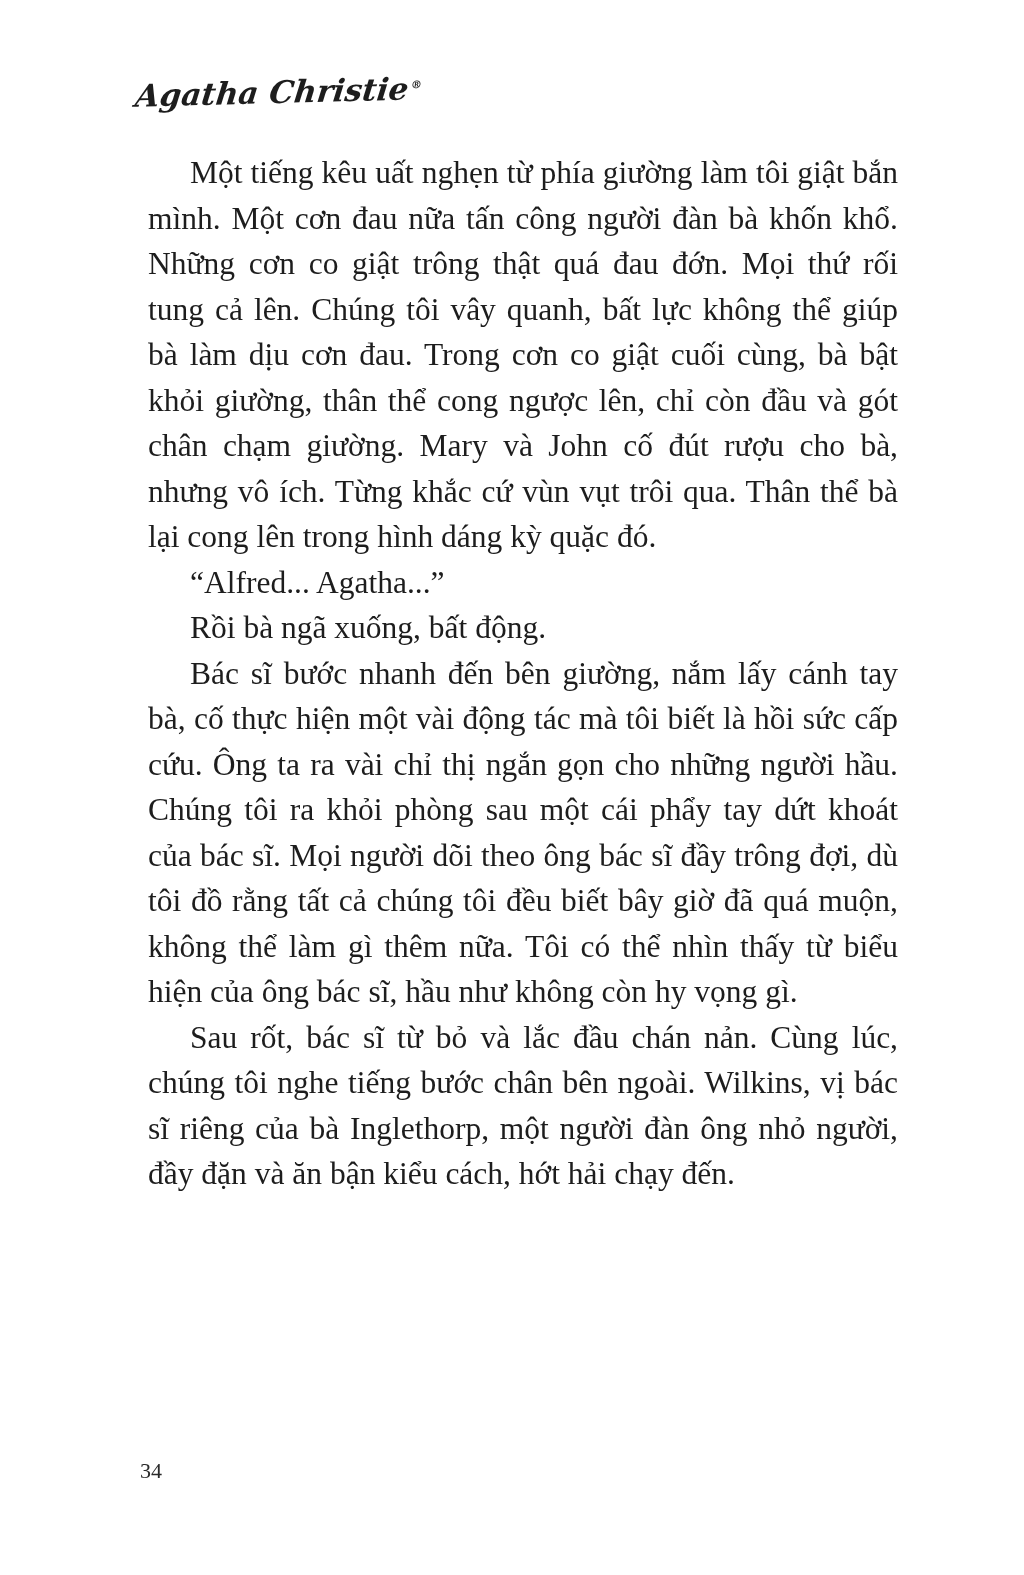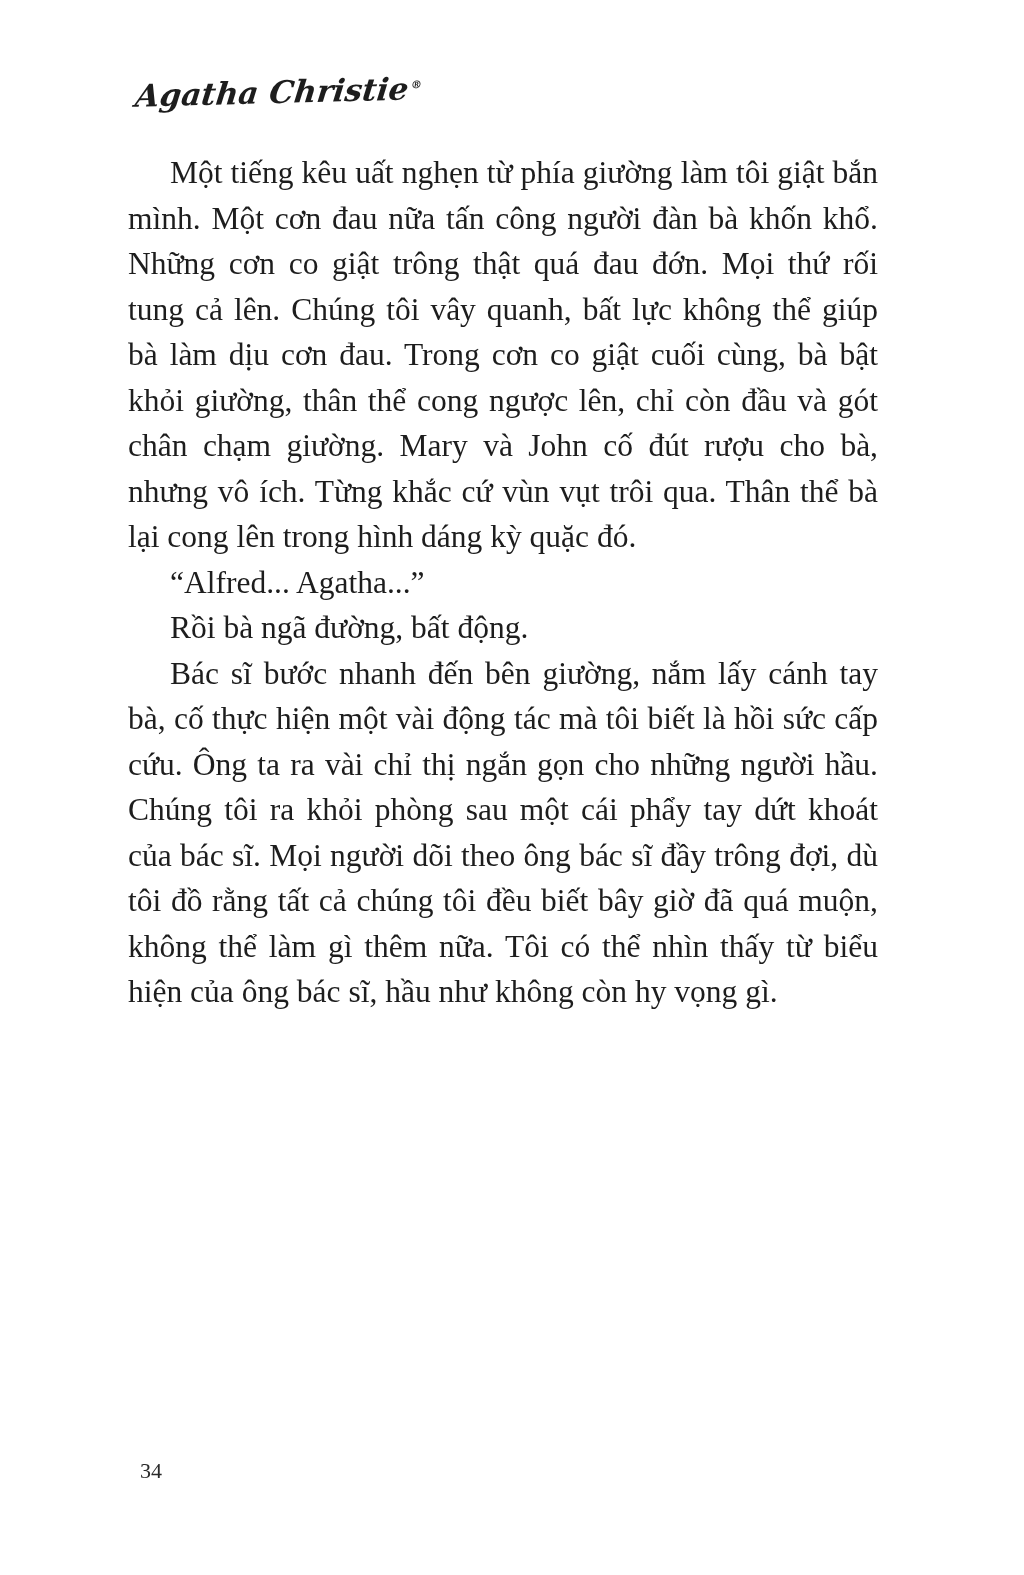--- a/index.html
+++ b/index.html
@@ -29,21 +29,21 @@
     white-space: nowrap;
   }
   .signature .reg-mark {
     font-size: 11px;
     vertical-align: super;
     font-style: normal;
     margin-left: 2px;
   }
   .body-text {
     position: absolute;
-    left: 128px;
+    left: 148px;
     top: 150px;
     width: 750px;
     color: #1d1d1d;
     font-size: 31.5px;
     line-height: 45.5px;
     text-align: justify;
   }
   .body-text p {
     margin: 0;
     padding: 0;
@@ -63,19 +63,20 @@
 <div class="book-page">
 
   <div class="signature">
     <span>Agatha Christie</span><span class="reg-mark">®</span>
   </div>
 
   <div class="body-text" id="paragraphs-container">
 
   <p>Một tiếng kêu uất nghẹn từ phía giường làm tôi giật bắn mình. Một cơn đau nữa tấn công người đàn bà khốn khổ. Những cơn co giật trông thật quá đau đớn. Mọi thứ rối tung cả lên. Chúng tôi vây quanh, bất lực không thể giúp bà làm dịu cơn đau. Trong cơn co giật cuối cùng, bà bật khỏi giường, thân thể cong ngược lên, chỉ còn đầu và gót chân chạm giường. Mary và John cố đút rượu cho bà, nhưng vô ích. Từng khắc cứ vùn vụt trôi qua. Thân thể bà lại cong lên trong hình dáng kỳ quặc đó.</p>
       <p>“Alfred... Agatha...”</p>
-      <p>Rồi bà ngã đường, bất động.</p>
+      <p>Rồi bà ngã xuống, bất động.</p>
       <p>Bác sĩ bước nhanh đến bên giường, nắm lấy cánh tay bà, cố thực hiện một vài động tác mà tôi biết là hồi sức cấp cứu. Ông ta ra vài chỉ thị ngắn gọn cho những người hầu. Chúng tôi ra khỏi phòng sau một cái phẩy tay dứt khoát của bác sĩ. Mọi người dõi theo ông bác sĩ đầy trông đợi, dù tôi đồ rằng tất cả chúng tôi đều biết bây giờ đã quá muộn, không thể làm gì thêm nữa. Tôi có thể nhìn thấy từ biểu hiện của ông bác sĩ, hầu như không còn hy vọng gì.</p>
+      <p>Sau rốt, bác sĩ từ bỏ và lắc đầu chán nản. Cùng lúc, chúng tôi nghe tiếng bước chân bên ngoài. Wilkins, vị bác sĩ riêng của bà Inglethorp, một người đàn ông nhỏ người, đầy đặn và ăn bận kiểu cách, hớt hải chạy đến.</p>
     </div>
 
   <div class="page-number">34</div>
 
 </div>
 
 </body></html>

